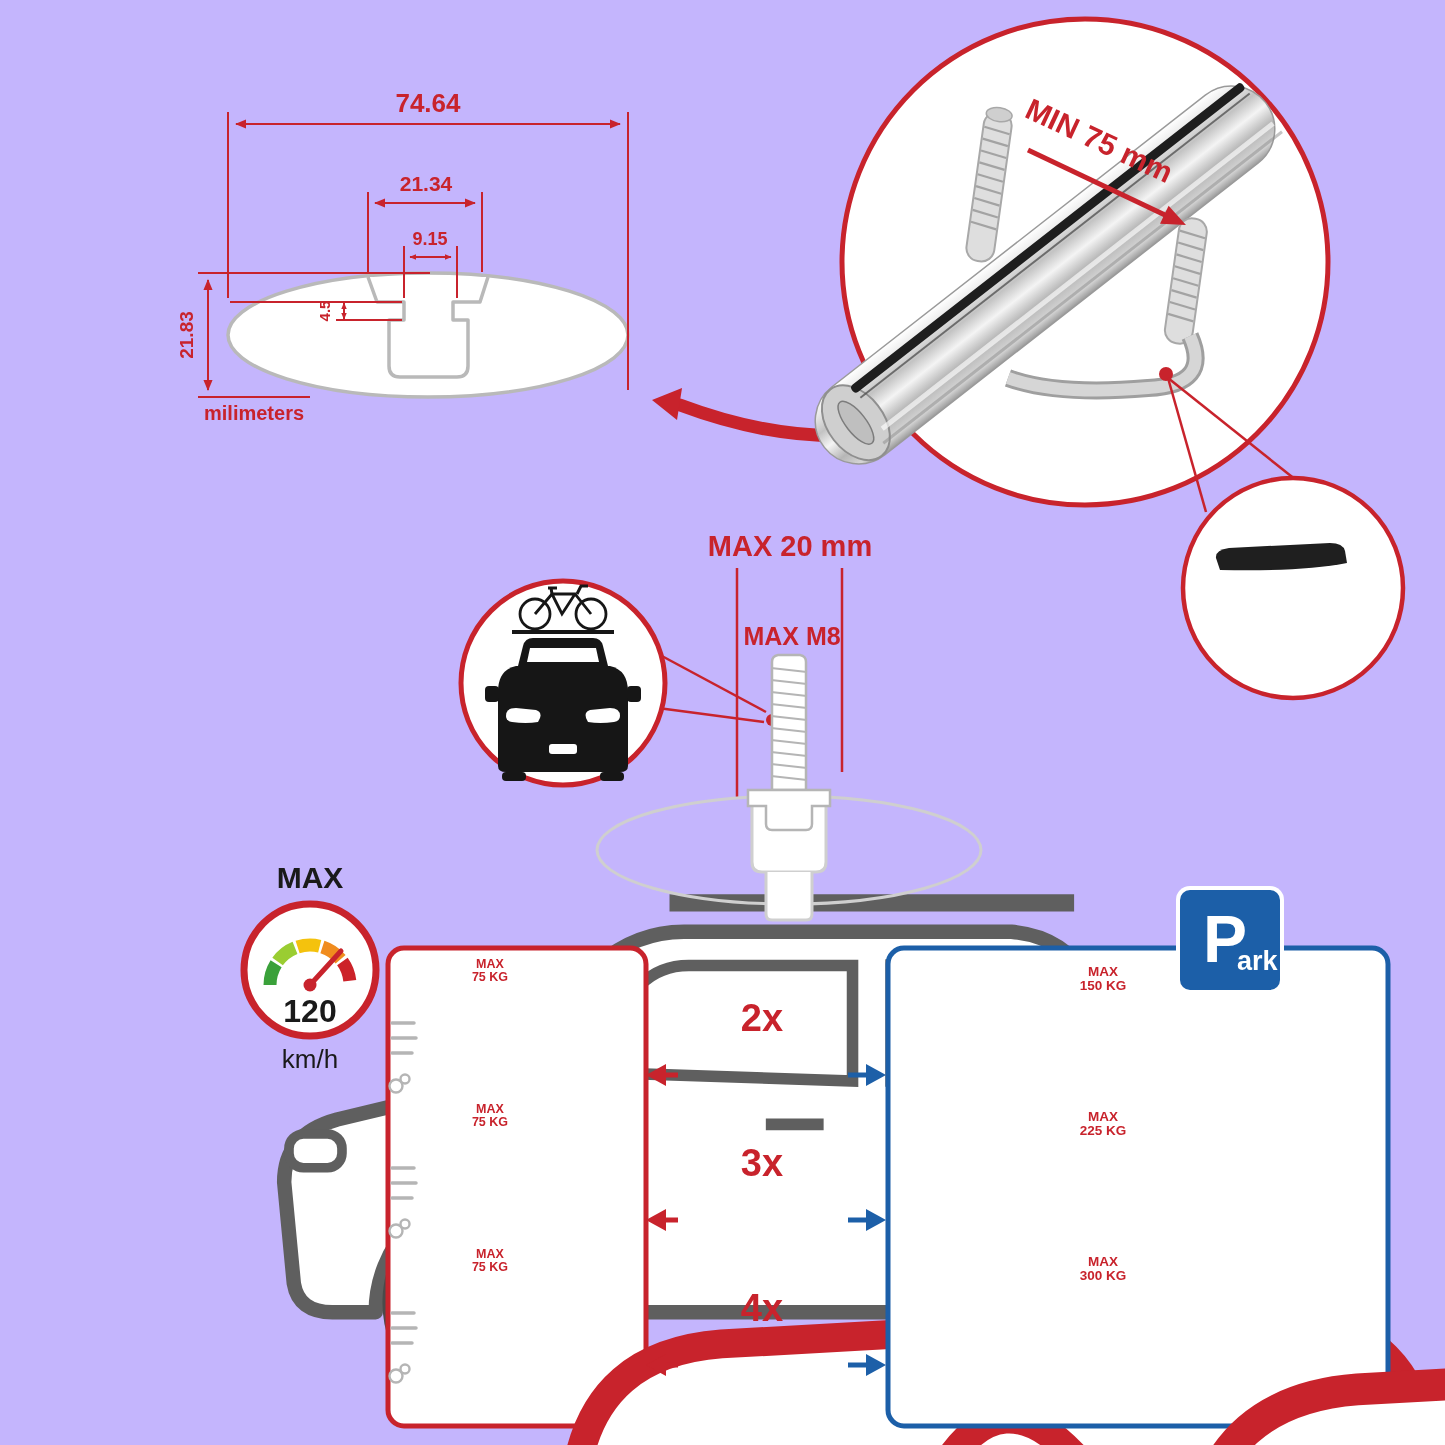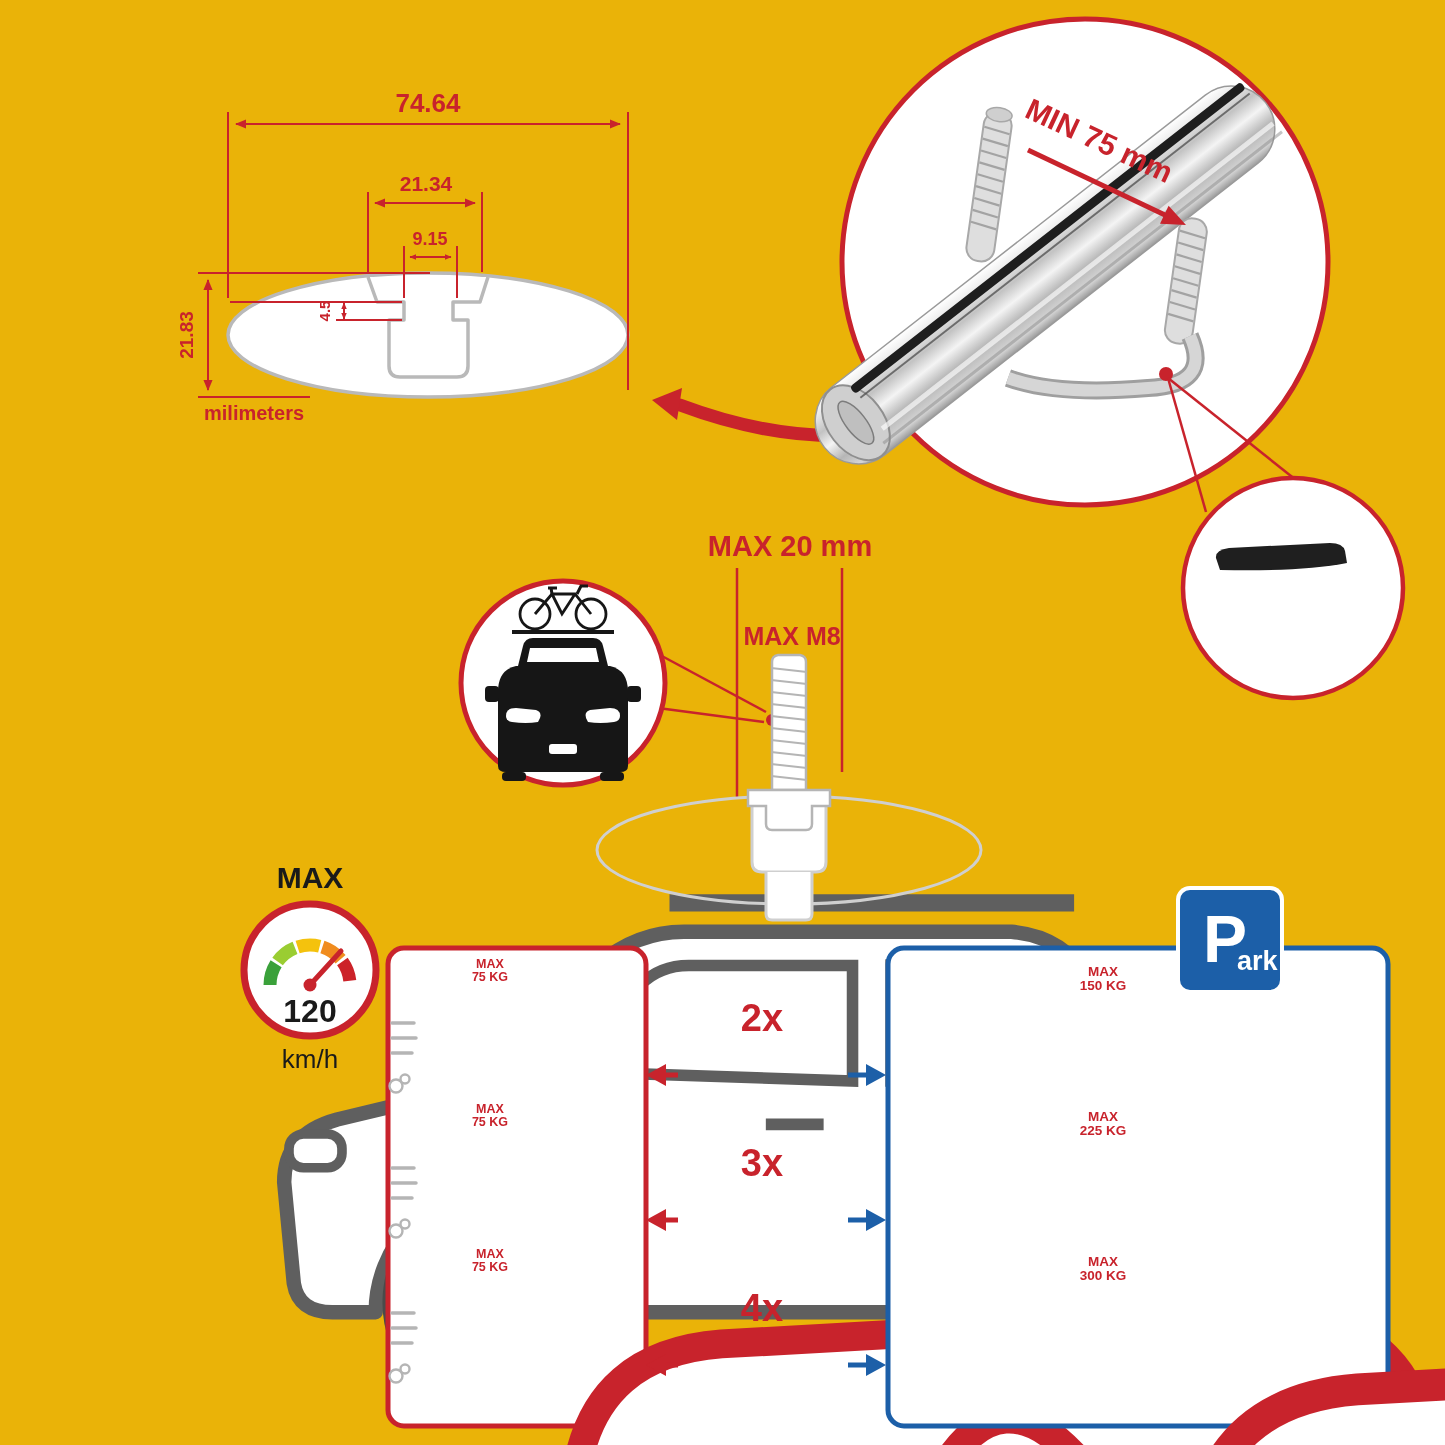--- a/index.html
+++ b/index.html
@@ -1,16 +1,16 @@
 <!DOCTYPE html>
 <html><head>
 <meta charset="utf-8">
 <style>
   html,body{margin:0;padding:0;background:#fff;}
-  .canvas{position:relative;width:1445px;height:1445px;background:#eab308;overflow:hidden;}
+  .canvas{position:relative;width:1445px;height:1445px;background:#c4b5fd;overflow:hidden;}
   svg{display:block;}
   svg text{font-family:"Liberation Sans",sans-serif;}
   .red-num{fill:#c8232c;font-weight:bold;}
   .red-label{fill:#c8232c;font-weight:bold;}
   .dark-label{fill:#1a1a1a;font-weight:bold;}
   .bag-text{fill:#c8232c;font-weight:bold;}
   .white-text{fill:#ffffff;font-weight:bold;}
 </style>
 </head>
 <body>

